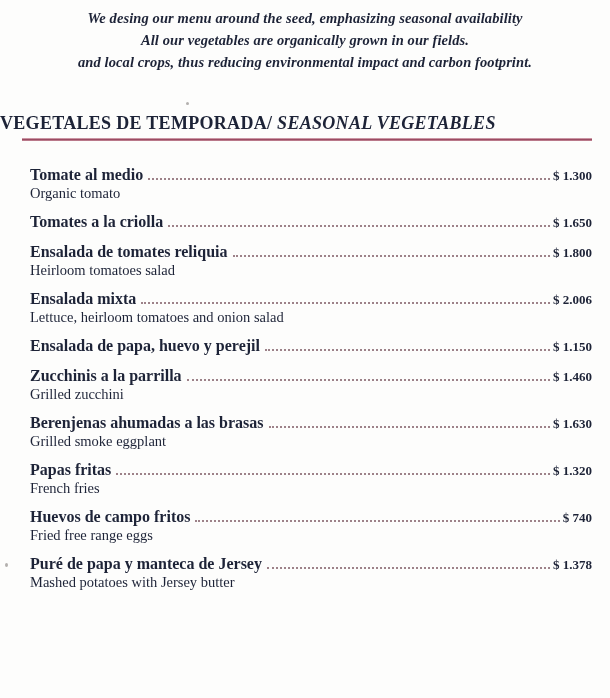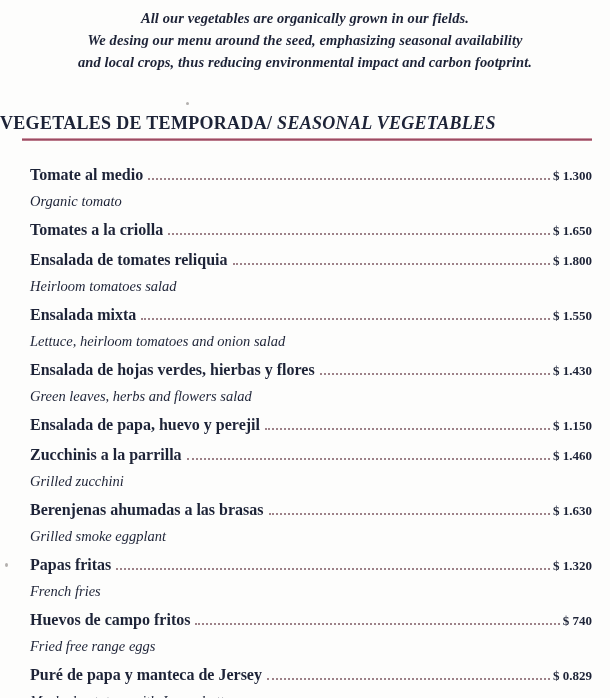--- a/index.html
+++ b/index.html
@@ -59,39 +59,37 @@
     margin:0 3px 0 5px;
     border-bottom:2px dotted var(--leader);
     min-width:20px;
   }
   .price{
     font-weight:bold;
     font-size:13px;
     white-space:nowrap;
   }
   .desc{
-    font-style:italic;
     font-size:14.5px;
     line-height:17px;
-    margin-top:8px;
   }
   .speck{
     position:absolute;
     background:#b3b0ae;
     border-radius:50%;
   }
   .speck-1{left:186px;top:102px;width:3px;height:3px;}
   .speck-2{left:5px;top:563px;width:3px;height:4px;}
 </style>
 </head>
 <body>
 
 <div class="intro">
+  <div>We desing our menu around the seed, emphasizing seasonal availability</div>
   <div>All our vegetables are organically grown in our fields.</div>
-  <div>We desing our menu around the seed, emphasizing seasonal availability</div>
   <div>and local crops, thus reducing environmental impact and carbon footprint.</div>
 </div>
 
 <div class="heading"><span class="es">VEGETALES DE TEMPORADA/</span><span class="en"> SEASONAL VEGETABLES</span></div>
 <div class="rule"></div>
 
 <div class="menu">
 
   <div class="item">
     <div class="row">
@@ -116,33 +114,25 @@
       <span class="leader"></span>
       <span class="price">$ 1.800</span>
     </div>
     <div class="desc">Heirloom tomatoes salad</div>
   </div>
 
   <div class="item">
     <div class="row">
       <span class="name">Ensalada mixta</span>
       <span class="leader"></span>
-      <span class="price">$ 1.550</span>
+      <span class="price">$ 2.006</span>
     </div>
     <div class="desc">Lettuce, heirloom tomatoes and onion salad</div>
   </div>
 
-  <div class="item">
-    <div class="row">
-      <span class="name">Ensalada de hojas verdes, hierbas y flores</span>
-      <span class="leader"></span>
-      <span class="price">$ 1.430</span>
-    </div>
-    <div class="desc">Green leaves, herbs and flowers salad</div>
-  </div>
 
   <div class="item">
     <div class="row">
       <span class="name">Ensalada de papa, huevo y perejil</span>
       <span class="leader"></span>
       <span class="price">$ 1.150</span>
     </div>
   </div>
 
 
@@ -179,21 +169,21 @@
       <span class="leader"></span>
       <span class="price">$ 740</span>
     </div>
     <div class="desc">Fried free range eggs</div>
   </div>
 
   <div class="item">
     <div class="row">
       <span class="name">Puré de papa y manteca de Jersey</span>
       <span class="leader"></span>
-      <span class="price">$ 0.829</span>
+      <span class="price">$ 1.378</span>
     </div>
     <div class="desc">Mashed potatoes with Jersey butter</div>
   </div>
 
 </div>
 
 <div class="speck speck-1"></div>
 <div class="speck speck-2"></div>
 
 </body></html>

